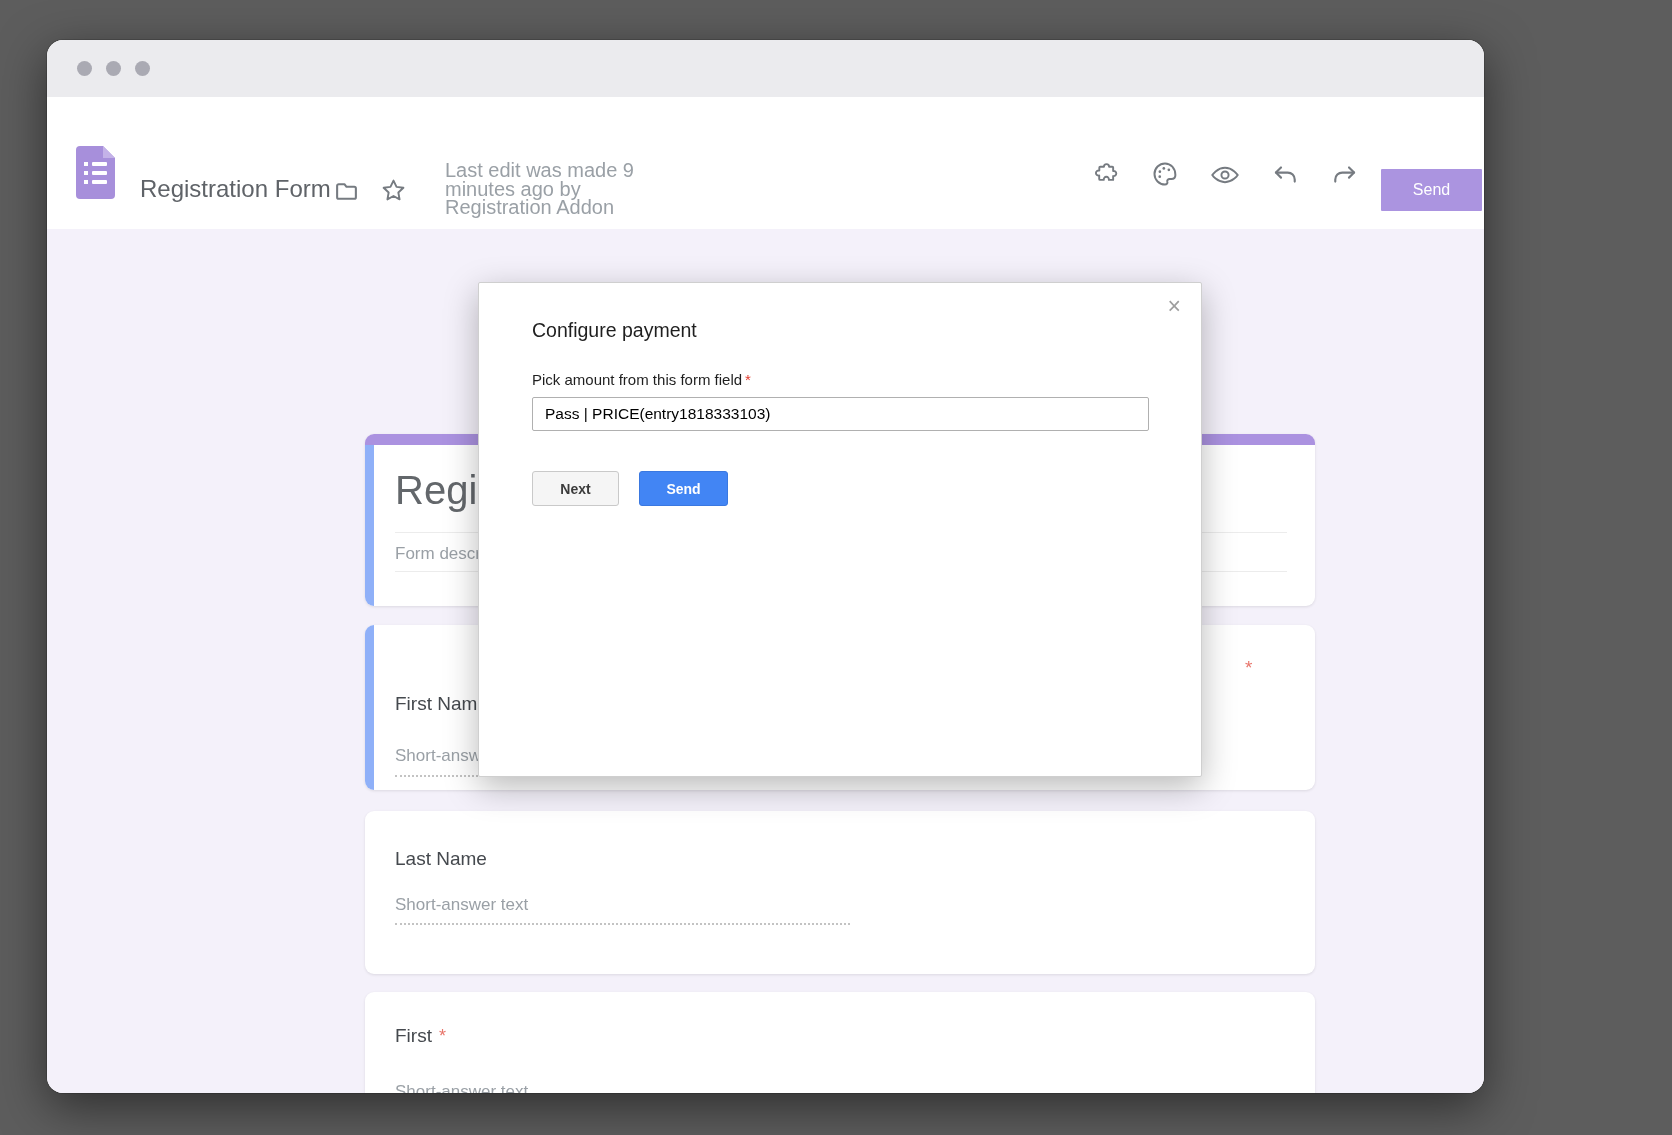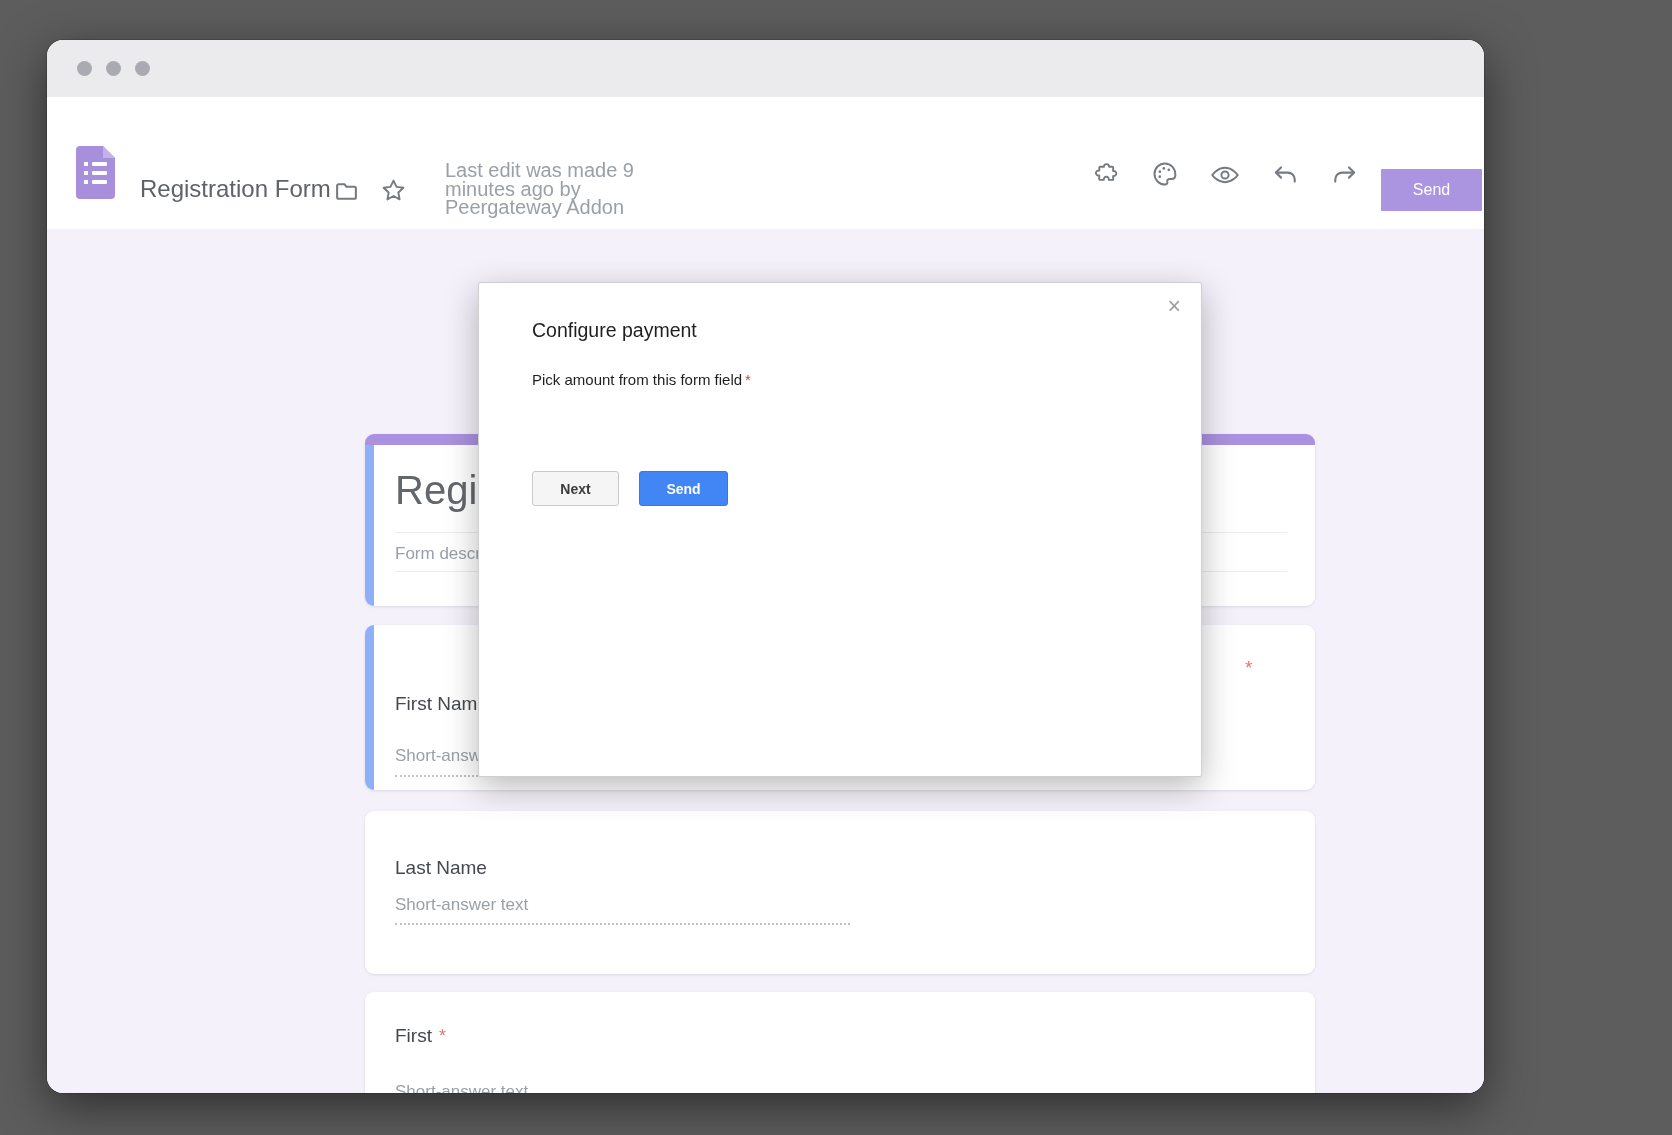--- a/index.html
+++ b/index.html
@@ -117,21 +117,21 @@
     </span>
     <span class="hicon" style="left:333px; top:80px;">
       <svg width="27" height="27" viewBox="0 0 24 24" fill="none" stroke="currentColor" stroke-width="1.7" stroke-linejoin="round">
         <path d="M12 3.2l2.7 5.6 6.1.8-4.5 4.2 1.1 6.1-5.4-3-5.4 3 1.1-6.1L3.2 9.6l6.1-.8z"></path>
       </svg>
     </span>
 
     <div class="lastedit">
       <div>Last edit was made 9</div>
       <div>minutes ago by</div>
-      <div>Peergateway Addon</div>
+      <div>Registration Addon</div>
     </div>
 
     <span class="hicon" style="left:1045px; top:63px;">
       <svg width="27" height="27" viewBox="0 0 24 24" fill="none" stroke="currentColor" stroke-width="1.7" stroke-linejoin="round">
         <path d="M9 4.5h2.6a2.3 2.3 0 1 1 4.6 0H19a.8.8 0 0 1 .8.8v3a2.3 2.3 0 1 1 0 4.5v3.4H16a2.3 2.3 0 1 0-4.5 0H8.2a.8.8 0 0 1-.8-.8v-3.1a2.3 2.3 0 1 1 .1-4.4V5.3a.8.8 0 0 1 .8-.8z" transform="translate(-1 1.5)"></path>
       </svg>
     </span>
     <span class="hicon" style="left:1104px; top:63px;">
       <svg width="28" height="28" viewBox="0 0 24 24" fill="none" stroke="currentColor" stroke-width="1.7">
         <path d="M12 3a9 9 0 1 0 0 18c1.6 0 2.4-1.1 2-2.3-.4-1.3.5-2.4 1.9-2.4h1.6c2 0 3.4-1.4 3.4-3.4C20.9 7 16.9 3 12 3z"></path>
@@ -188,35 +188,36 @@
 
     <div class="card card-fn">
       <div class="bluebar"></div>
       <div class="q-title" style="top:68px;">First Name</div>
       <span class="q-req-far">*</span>
       <div class="q-short" style="top:121px;">Short-answer text</div>
       <div class="q-dotted" style="top:150px;"></div>
     </div>
 
     <div class="card card-ln">
-      <div class="q-title" style="top:46px;">Last Name</div>
+      <div class="q-title" style="top:37px;">Last Name</div>
       <div class="q-short" style="top:84px;">Short-answer text</div>
       <div class="q-dotted" style="top:112px;"></div>
     </div>
 
     <div class="card card-em">
       <div class="q-title" style="top:33px;"><span>First</span><span class="q-req">*</span></div>
       <div class="q-short" style="top:90px;">Short-answer text</div>
 
     </div>
 
   </div>
 
   <div class="modal">
     <span class="modal-close">×</span>
     <div class="modal-title">Configure payment</div>
     <div class="modal-label"><span>Pick amount from this form field</span><span class="req">*</span></div>
+    <input class="modal-input" type="text" value="Pass | PRICE(entry1818333103)" style="">
     <button class="btn-back">Next</button>
     <button class="btn-next">Send</button>
   </div>
 
   <div class="scroll-thumb"></div>
 </div>
 
 </body></html>

